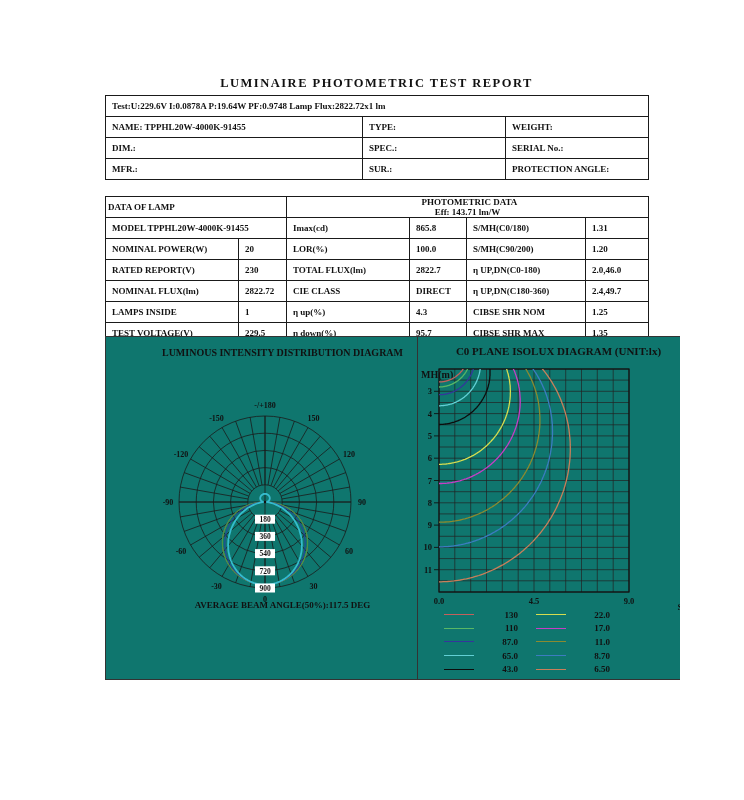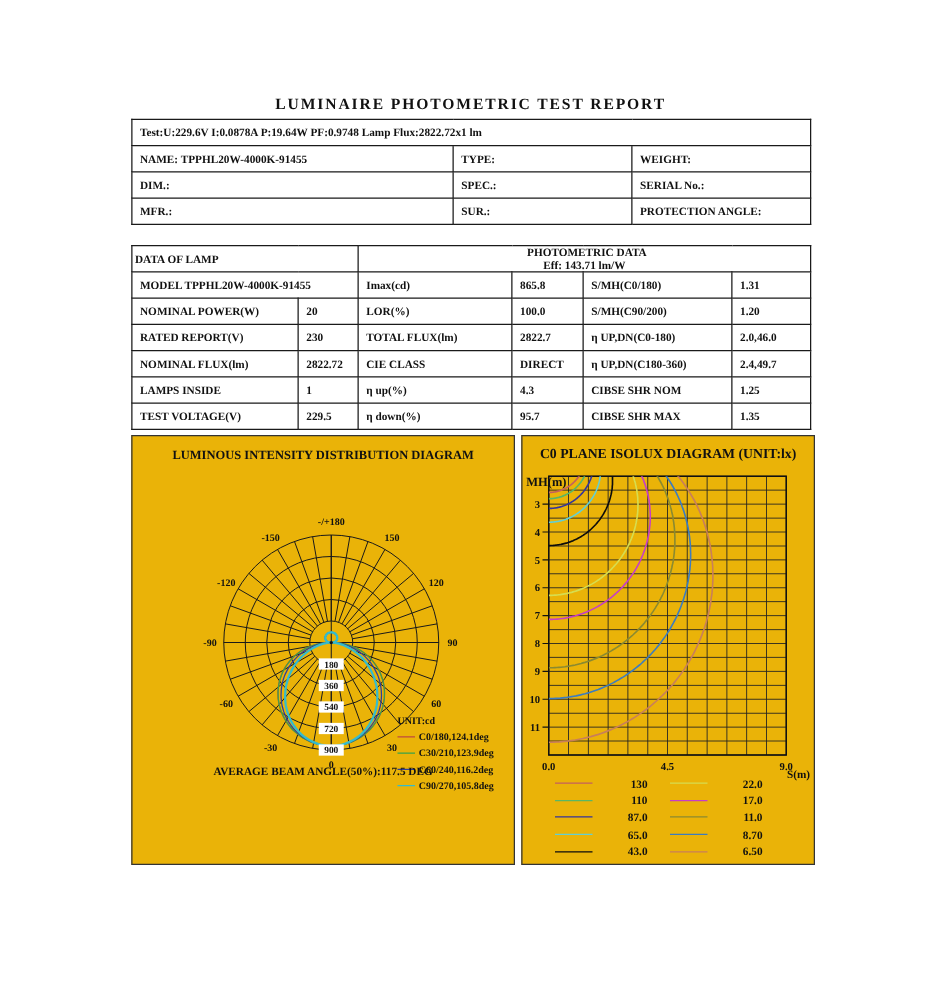--- a/index.html
+++ b/index.html
@@ -11,21 +11,21 @@
   table{border-collapse:collapse;position:absolute;left:105px;table-layout:fixed;
         border:1.5px solid #111;background:#fff;}
   #t1{top:95px;}
   #t2{top:196px;}
   td{border:1px solid #1a1a1a;font-size:9px;height:20px;padding:0 2px 0 6px;
      white-space:nowrap;overflow:hidden;}
   .ctr{padding-left:2px;}
   .hdrflex{display:flex;align-items:center;width:100%;flex-direction:column;}
   .hdrflex .hl{flex:1;text-align:center;}
   .hdrflex .hr{padding-right:4px;}
-  .panel{position:absolute;top:348px;height:342px;border:1px solid #333;background:#eab308;}
+  .panel{position:absolute;top:336px;height:342px;border:1px solid #333;background:#0f766e;padding-left:48px;}
   #panel-left{left:105px;width:305px;}
   #panel-right{left:417px;width:233px;}
   .ptitle{position:absolute;top:10px;left:0;width:100%;text-align:center;font-size:10px;}
   .ptitle2{position:absolute;top:8px;left:0;width:100%;text-align:center;font-size:11px;}
   .mh-label{position:absolute;left:3px;top:20px;font-size:10px;margin-top:12px;}
   .sm-label{position:absolute;right:3px;top:265px;font-size:9px;}
   svg{position:absolute;left:0;top:0;}
   #polar-legend{position:absolute;left:212px;top:223px;}
   #polar-legend .pl-title{font-size:8px;margin-bottom:2px;}
   .pleg-row{display:flex;align-items:center;height:13px;}
@@ -218,39 +218,20 @@
           <text x="159" y="202.2" fill="#111">360</text>
           <rect x="149" y="212.1" width="20" height="9" fill="#fff"></rect>
           <text x="159" y="219.4" fill="#111">540</text>
           <rect x="149" y="229.3" width="20" height="9" fill="#fff"></rect>
           <text x="159" y="236.6" fill="#111">720</text>
           <rect x="149" y="246.5" width="20" height="9" fill="#fff"></rect>
           <text x="159" y="253.8" fill="#111">900</text>
         </g>
         <circle cx="159" cy="165" r="1.3" fill="#111"></circle>
       </svg>
-    <div id="polar-legend">
-      <div class="pl-title">UNIT:cd</div>
-    <div class="pleg-row">
-          <span class="pleg-sw" style="border-top-color: rgb(192, 74, 62);"></span>
-          <span class="pleg-lb">C0/180,124.1deg</span>
-        </div>
-        <div class="pleg-row">
-          <span class="pleg-sw" style="border-top-color: rgb(58, 163, 72);"></span>
-          <span class="pleg-lb">C30/210,123.9deg</span>
-        </div>
-        <div class="pleg-row">
-          <span class="pleg-sw" style="border-top-color: rgb(44, 62, 158);"></span>
-          <span class="pleg-lb">C60/240,116.2deg</span>
-        </div>
-        <div class="pleg-row">
-          <span class="pleg-sw" style="border-top-color: rgb(53, 188, 205);"></span>
-          <span class="pleg-lb">C90/270,105.8deg</span>
-        </div>
-      </div>
     <div class="avg-line">AVERAGE BEAM ANGLE(50%):117.5 DEG</div>
   </div>
 
   <div class="panel" id="panel-right">
     <div class="ptitle2">C0 PLANE ISOLUX DIAGRAM (UNIT:lx)</div>
     <div class="mh-label">MH(m)</div>
     <svg id="isolux-svg" width="233" height="342" viewBox="0 0 233 342">
         <defs>
           <clipPath id="isoclip">
             <rect x="21" y="32" width="190" height="223"></rect>

